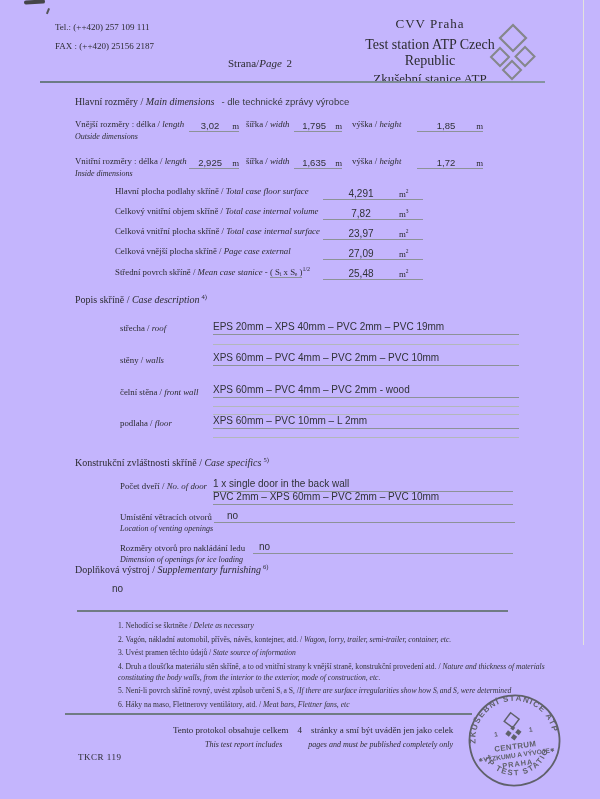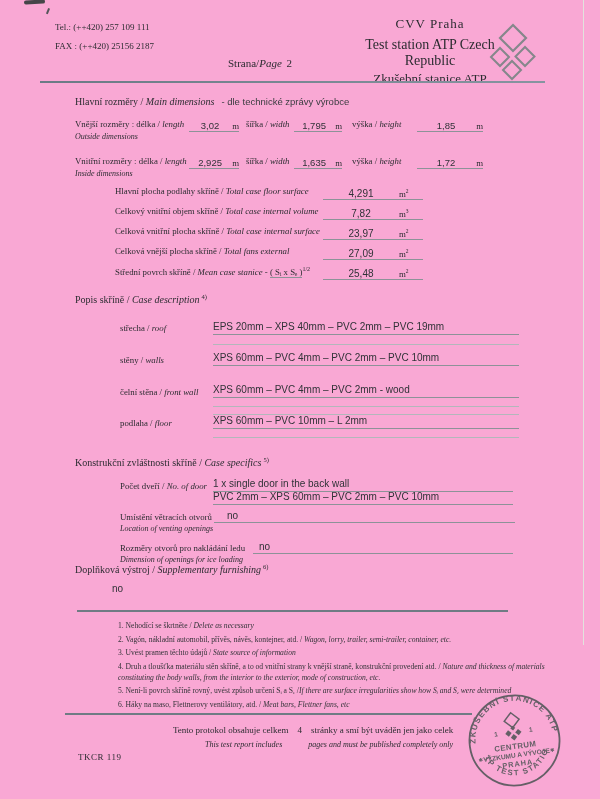--- a/index.html
+++ b/index.html
@@ -1,21 +1,21 @@
 <!DOCTYPE html>
 <html style="--ink: #2c2c31; --value_ink: #303237; --line: #8d9298; --rule: #73808a; --stamp: #55585b;"><head>
 <meta charset="utf-8">
 <style>
   :root{
     --ink:#2c2c31; --value_ink:#303237; --line:#8d9298; --rule:#73808a; --stamp:#55585b;
   }
   html,body{margin:0;padding:0;background:#fff;}
   .page{
     position:relative; width:600px; height:799px; overflow:hidden;
-    background:#f9a8d4;
+    background:#c4b5fd;
     color:var(--ink);
     font-family:"Liberation Serif","DejaVu Serif",serif;
   }
   .abs{position:absolute;}
   .en{font-style:italic;}
   .sans{font-family:"Liberation Sans","DejaVu Sans",sans-serif;}
   .s9{font-size:9px;}
   .s11{font-size:11px;}
   .lbl{font-size:8.8px;white-space:nowrap;}
   .title{font-size:10px;white-space:nowrap;}
@@ -153,21 +153,21 @@
       </span>
   </div>
   <div class="abs trow" style="top:226px">
     <span class="lbl"><span>Celková vnitřní plocha skříně / </span><span class="en">Total case internal surface</span></span>
     <span class="vbox2">
         <span class="val">23,97</span>
         <span class="unit2"><span>m</span><sup>2</sup></span>
       </span>
   </div>
   <div class="abs trow" style="top:246px">
-    <span class="lbl"><span>Celková vnější plocha skříně / </span><span class="en">Total fans external</span></span>
+    <span class="lbl"><span>Celková vnější plocha skříně / </span><span class="en">Page case external</span></span>
     <span class="vbox2">
         <span class="val">27,09</span>
         <span class="unit2"><span>m</span><sup>2</sup></span>
       </span>
   </div>
   <div class="abs trow" style="top:266px">
     <span class="lbl"><span>Střední povrch skříně / </span><span class="en">Mean case stanice - </span><span class="formula">( Sᵢ x Sₑ )</span><sup class="formula-exp">1/2</sup></span>
     <span class="vbox2">
         <span class="val">25,48</span>
         <span class="unit2"><span>m</span><sup>2</sup></span>

